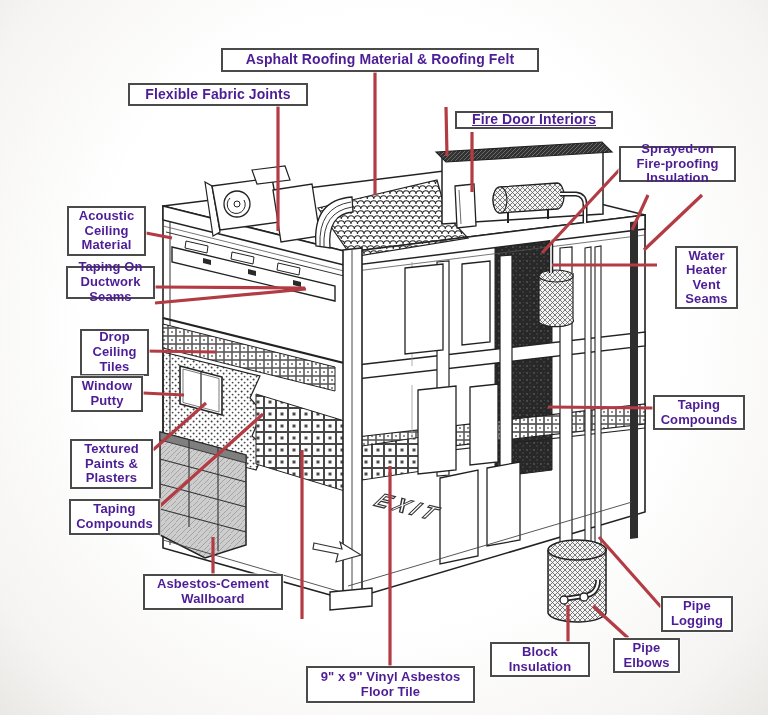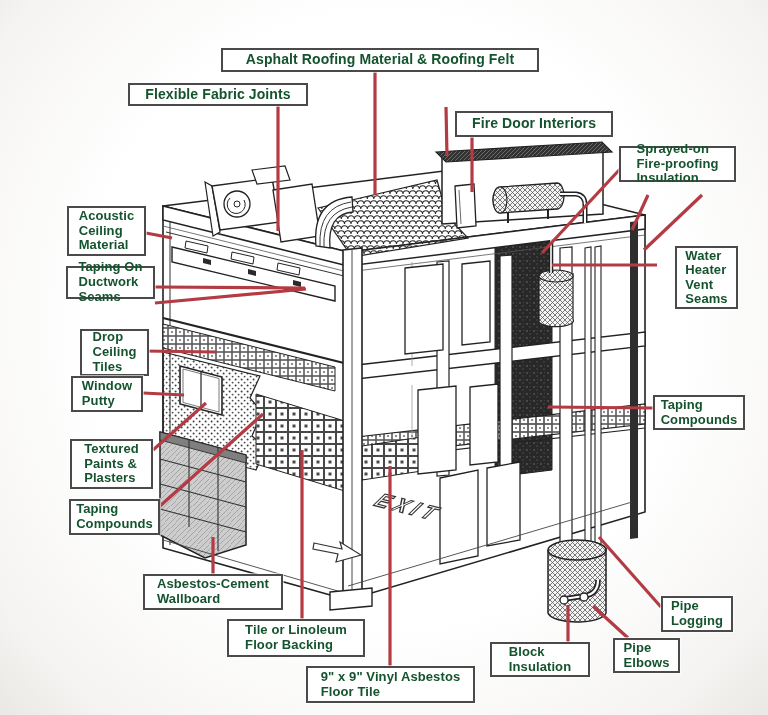--- a/index.html
+++ b/index.html
@@ -4,23 +4,23 @@
 <style>
   html,body{margin:0;padding:0;background:#ddd;}
   .stage{
     position:relative;width:768px;height:715px;overflow:hidden;
     background:radial-gradient(ellipse at 50% 45%, #ffffff 55%, #f5f4f2 86%, #eae8e5 100%);
     font-family:"Liberation Sans",sans-serif;
   }
   .stage svg{position:absolute;left:0;top:0;}
   .callout{
     position:absolute;box-sizing:border-box;
-    border:2px solid #4a4a4a;background:#fff;color:#14532d;
+    border:2px solid #4a4a4a;background:#fff;color:#4c1d95;
     font-weight:bold;font-size:13px;line-height:1.13;
-    display:flex;align-items:center;justify-content:center;text-align:left;
+    display:flex;align-items:center;justify-content:center;text-align:center;
     white-space:pre-line;letter-spacing:.1px;padding:3px 3px;
     box-shadow:0 0 0 1px rgba(255,255,255,.6);
   }
   .callout.lg{font-size:14px;}
 </style>
 </head>
 <body>
 
 <div class="stage">
 
@@ -241,21 +241,21 @@
     <line x1="568" y1="642" x2="568" y2="605"></line>
     <line x1="628" y1="638" x2="593" y2="606"></line>
     <line x1="661" y1="607" x2="599" y2="537"></line>
     <line x1="657" y1="265" x2="552" y2="265"></line>
     <line x1="653" y1="408" x2="548" y2="407"></line>
   </g>
 </svg>
 
 <div class="callout lg" style="left:221px;top:48px;width:318px;height:24px;">Asphalt Roofing Material &amp; Roofing Felt</div>
 <div class="callout lg" style="left:128px;top:83px;width:180px;height:23px;">Flexible Fabric Joints</div>
-<div class="callout lg" style="left:455px;top:111px;width:158px;height:26px;">Fire Door Interiors</div>
+<div class="callout lg" style="left:455px;top:111px;width:158px;height:18px;text-decoration:underline;">Fire Door Interiors</div>
 <div class="callout" style="left:619px;top:146px;width:117px;height:36px;">Sprayed-on
 Fire-proofing
 Insulation</div>
 <div class="callout" style="left:67px;top:206px;width:79px;height:50px;">Acoustic
 Ceiling
 Material</div>
 <div class="callout" style="left:66px;top:266px;width:89px;height:33px;">Taping On
 Ductwork
 Seams</div>
 <div class="callout" style="left:80px;top:329px;width:69px;height:47px;">Drop
@@ -263,22 +263,20 @@
 Tiles</div>
 <div class="callout" style="left:71px;top:376px;width:72px;height:36px;">Window
 Putty</div>
 <div class="callout" style="left:70px;top:439px;width:83px;height:50px;">Textured
 Paints &amp;
 Plasters</div>
 <div class="callout" style="left:69px;top:499px;width:91px;height:36px;">Taping
 Compounds</div>
 <div class="callout" style="left:143px;top:574px;width:140px;height:36px;">Asbestos-Cement
 Wallboard</div>
-<div class="callout" style="left:227px;top:619px;width:138px;height:38px;">Tile or Linoleum
-Floor Backing</div>
 <div class="callout" style="left:306px;top:666px;width:169px;height:37px;">9" x 9" Vinyl Asbestos
 Floor Tile</div>
 <div class="callout" style="left:490px;top:642px;width:100px;height:35px;">Block
 Insulation</div>
 <div class="callout" style="left:613px;top:638px;width:67px;height:35px;">Pipe
 Elbows</div>
 <div class="callout" style="left:661px;top:596px;width:72px;height:36px;">Pipe
 Logging</div>
 <div class="callout" style="left:657px;top:246px;width:63px;height:63px;line-height:1.1;margin-left:18px;">Water
 Heater

